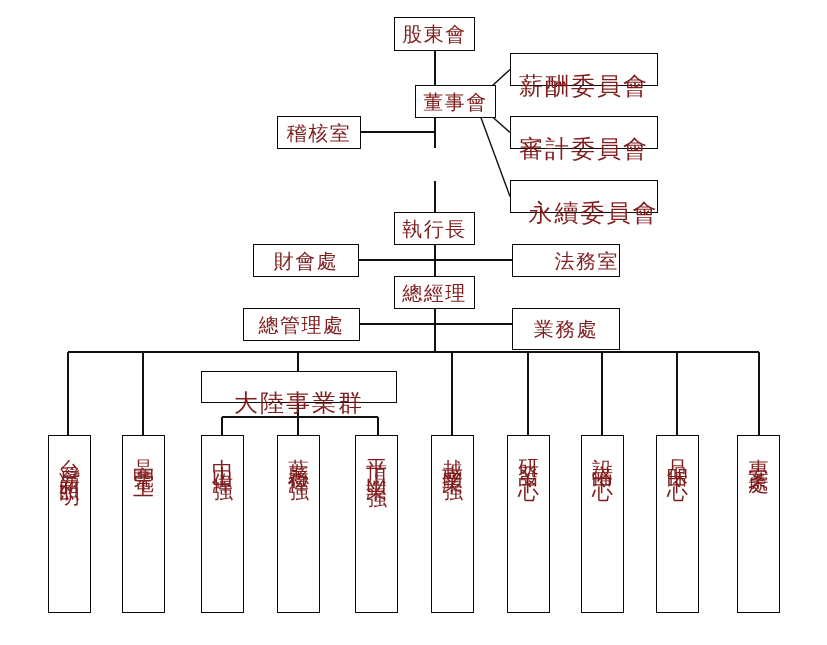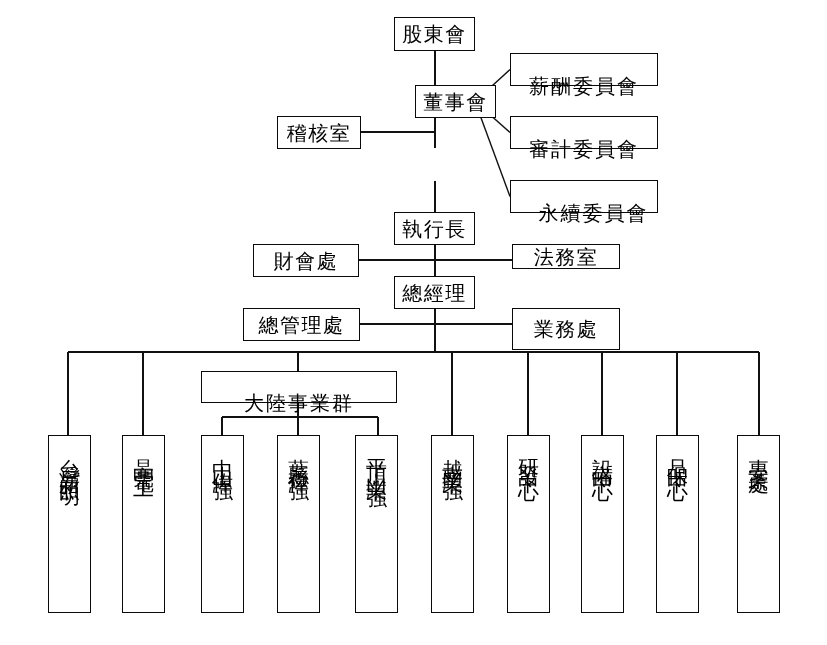--- a/index.html
+++ b/index.html
@@ -26,36 +26,36 @@
     pointer-events: none;
   }
   .node {
     position: absolute;
     box-sizing: border-box;
     border: 1.4px solid #0a0a0a;
     background: #ffffff;
     display: flex;
     align-items: center;
     justify-content: center;
-    color: #000000;
+    color: #7f1d1d;
     font-family: "Liberation Serif", "DejaVu Serif", serif;
     z-index: 2;
   }
   .node .lbl {
     display: block;
     line-height: 1.0;
     white-space: nowrap;
   }
   
   .h-node .lbl {
     font-size: 20px;
     letter-spacing: 1.5px;
   }
   .h-node.wide .lbl {
-    font-size: 20px;
+    font-size: 24px;
     letter-spacing: 2px;
     margin-top: 32px;
   }
   
   .v-node {
     align-items: flex-start;
     padding-top: 6px;
   }
   .v-node .lbl {
     writing-mode: vertical-rl;
@@ -120,21 +120,21 @@
   </div>
   <div class="node h-node wide" style="left: 510px; top: 116px; width: 148px; height: 33px;">
     <span class="lbl">審計委員會</span>
   </div>
   <div class="node h-node wide" style="left: 510px; top: 180px; width: 148px; height: 33px; padding-left: 19px;">
     <span class="lbl">永續委員會</span>
   </div>
   <div class="node h-node" style="left: 253px; top: 244px; width: 106px; height: 33px;">
     <span class="lbl">財會處</span>
   </div>
-  <div class="node h-node" style="left: 512px; top: 244px; width: 108px; height: 25px;">
+  <div class="node h-node" style="left: 512px; top: 244px; width: 108px; height: 33px; justify-content: flex-end;">
     <span class="lbl">法務室</span>
   </div>
   <div class="node h-node" style="left: 243px; top: 308px; width: 117px; height: 33px;">
     <span class="lbl">總管理處</span>
   </div>
   <div class="node h-node" style="left: 512px; top: 308px; width: 108px; height: 42px;">
     <span class="lbl">業務處</span>
   </div>
   <div class="node h-node wide" style="left: 201px; top: 371px; width: 196px; height: 32px;">
     <span class="lbl">大陸事業群</span>

